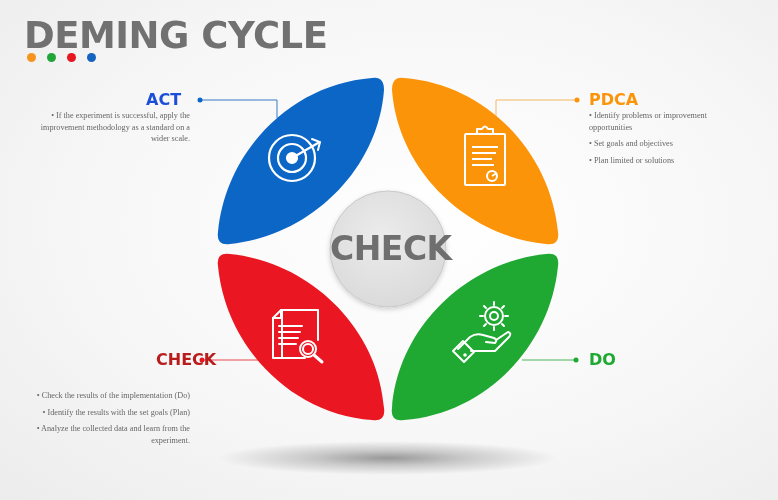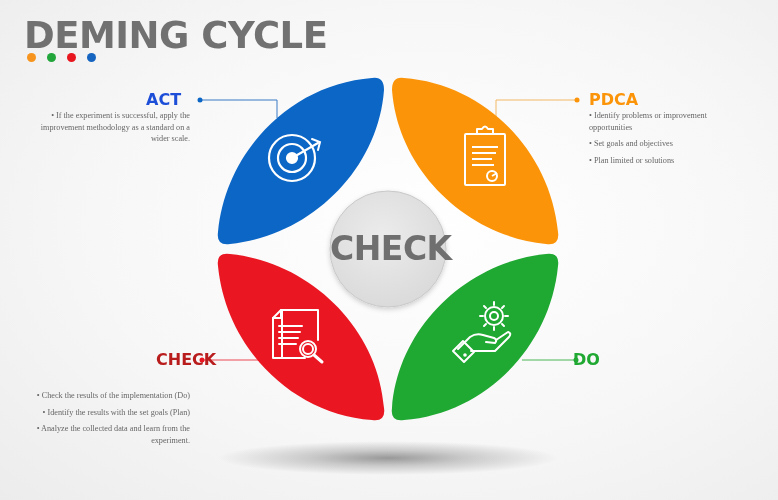--- a/index.html
+++ b/index.html
@@ -145,15 +145,15 @@
   <p>• Plan limited or solutions</p>
 </div>
 
 <h2 class="heading" style="left:156px; top:351px; color:#b91c1c;">CHECK</h2>
 <div class="desc right-align" style="left:28px; top:390px; width:162px;">
   <p>• Check the results of the implementation (Do)</p>
   <p>• Identify the results with the set goals (Plan)</p>
   <p>• Analyze the collected data and learn from the experiment.</p>
 </div>
 
-<h2 class="heading" style="left:573px; top:351px; color:#1fa832;">DO</h2>
+<h2 class="heading" style="left:589px; top:351px; color:#1fa832;">DO</h2>
 <div class="desc" style="left:589px; top:371px; width:170px;">
 </div>
 
 </body></html>

